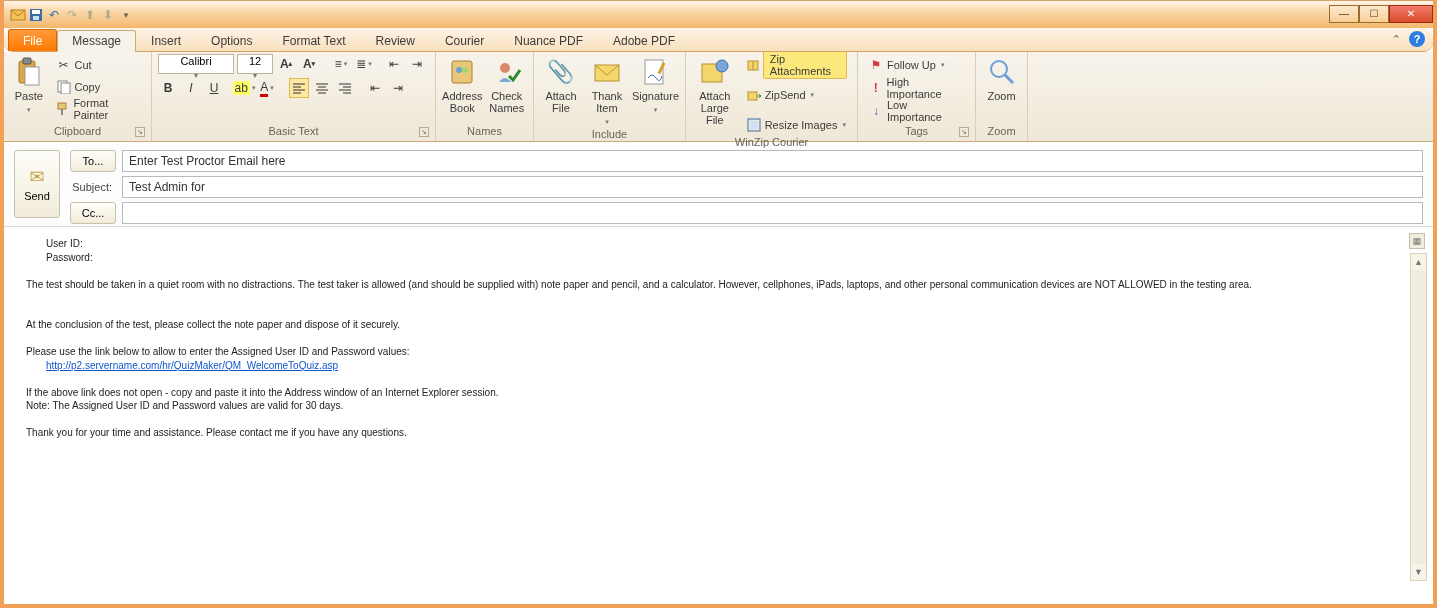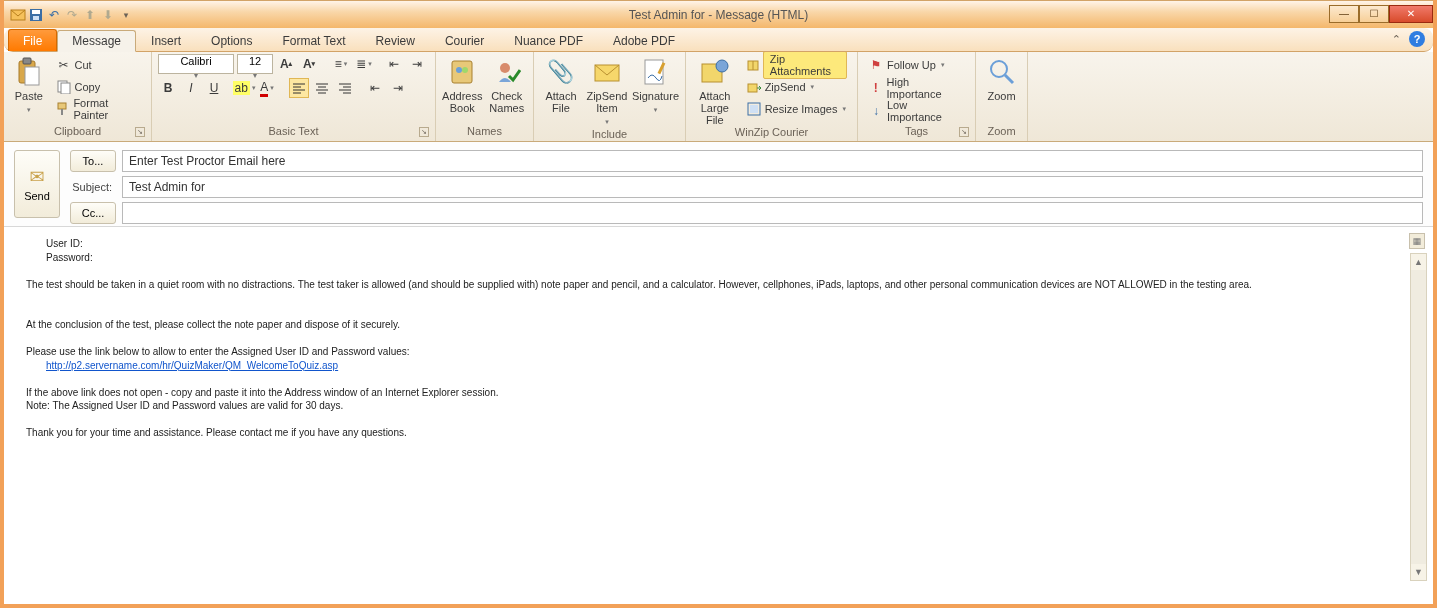--- a/index.html
+++ b/index.html
@@ -72,21 +72,20 @@
           <rect x="3" y="2" width="8" height="4" fill="#fff"></rect>
           <rect x="4" y="8" width="6" height="4" fill="#cfe0f4"></rect>
         </svg>
     </span>
     <span class="ic" style="color:#3b6ea5;">↶</span>
     <span class="ic" style="color:#b0a98f;">↷</span>
     <span class="ic" style="color:#b0a98f;">⬆</span>
     <span class="ic" style="color:#b0a98f;">⬇</span>
     <span class="ic" style="color:#6b6257;font-size:9px;">▾</span>
   </div>
-  <div class="title-text">Test Admin for  - Message (HTML)</div>
   <div class="winctrl">
     <div class="wbtn">—</div>
     <div class="wbtn">☐</div>
     <div class="wbtn close">✕</div>
   </div>
 </div>
 
 <div class="tabsrow">
   <div class="tab file">File</div>
   <div class="tab active">Message</div>
@@ -242,21 +241,21 @@
         <span class="bicon" style="color:#888;">📎</span>
         <span>Attach File</span>
       </div>
       <div class="bigbtn">
         <span class="bicon">
           <svg width="28" height="22">
               <rect x="2" y="4" width="24" height="16" fill="#f6d76b" stroke="#b89030"></rect>
               <path d="M2 4 L14 14 L26 4" stroke="#b89030" fill="none"></path>
             </svg>
         </span>
-        <span>ZipSend Item</span>
+        <span>Thank Item</span>
         <span style="font-size:7px;color:#777;">▾</span>
       </div>
       <div class="bigbtn">
         <span class="bicon">
           <svg width="26" height="28">
               <rect x="3" y="2" width="18" height="24" fill="#fff" stroke="#999"></rect>
               <path d="M6 20 Q10 14 14 20 T20 18" stroke="#3b6ea5" fill="none"></path>
               <rect x="18" y="4" width="3" height="12" fill="#d8a030" transform="rotate(25 19 10)"></rect>
             </svg>
         </span>
@@ -271,21 +270,21 @@
     <div class="group-body">
       <div class="bigbtn" style="width:50px;">
         <span class="bicon">
           <svg width="30" height="28">
               <rect x="2" y="6" width="20" height="18" fill="#f2d66b" stroke="#b89030"></rect>
               <circle cx="22" cy="8" r="6" fill="#7aa5d8" stroke="#3b6ea5"></circle>
             </svg>
         </span>
         <span>Attach Large File</span>
       </div>
-      <div class="col" style="gap:0;">
+      <div class="col" style="gap:8px;">
         <div class="smallrow">
           <span class="sicon">
             <svg width="14" height="14">
                 <rect x="2" y="3" width="10" height="9" fill="#f2d66b" stroke="#b89030"></rect>
                 <line x1="7" y1="3" x2="7" y2="12" stroke="#b89030"></line>
               </svg>
           </span>
           <span class="zip-highlight">Zip Attachments</span>
         </div>
         <div class="smallrow">

